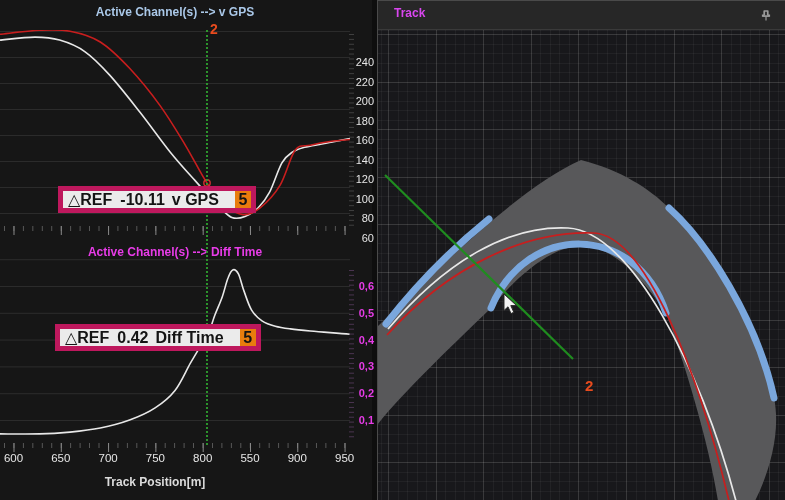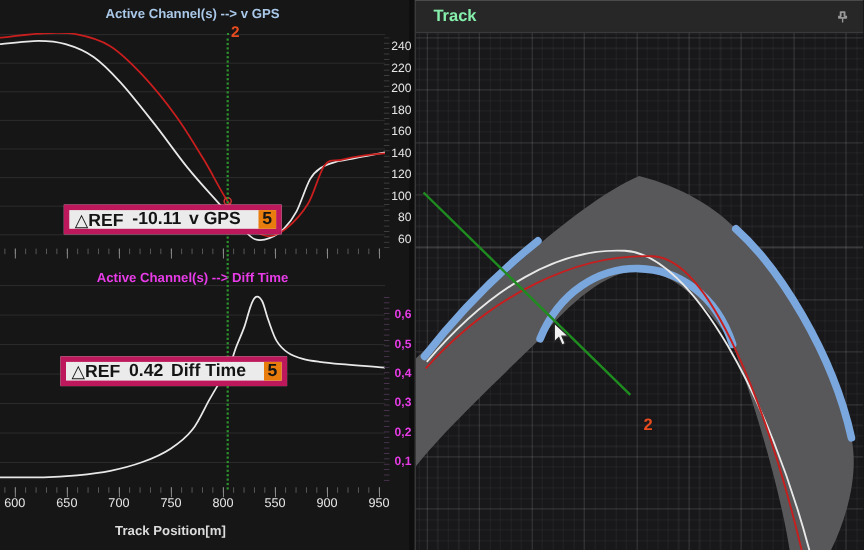--- a/index.html
+++ b/index.html
@@ -26,21 +26,21 @@
     background-size:47.3px 9px,9.46px 5px;
     background-position:13.5px 0,4px 0;}
   .ruler-mid{top:226px;}
   .ruler-bottom{top:443px;}
   .tickstrip{position:absolute;left:349px;width:5px;background-repeat:repeat-y;
     background-image:linear-gradient(#3f3f3f 0 1px,transparent 1px);background-size:5px 4.9px;}
   .tickstrip-top{top:34px;height:192px;}
   .tickstrip-bottom{top:270px;height:170px;background-image:linear-gradient(#4a3450 0 1px,transparent 1px);}
   .ytick-col{position:absolute;left:348px;width:29px;}
   .ytick-col span{position:absolute;right:3px;height:14px;line-height:14px;font-size:11px;}
-  .yticks-top span{color:#e6e6e6;}
+  .yticks-top span{color:#e6e6e6;margin-top:20px;}
   .yticks-bottom span{color:#e63ce6;font-weight:bold;}
   .xticks{position:absolute;left:0;top:452px;width:372px;height:15px;}
   .xticks span{position:absolute;top:0;width:40px;text-align:center;font-size:11.5px;color:#e6e6e6;}
   .xaxis-title{position:absolute;left:0;top:475px;width:310px;text-align:center;
                font-size:12px;font-weight:bold;color:#dcdcdc;}
   .cursor-line{position:absolute;left:206px;top:30px;height:415px;width:0;
                border-left:2px dotted #2e9b2e;opacity:.95;}
   .cursor-flag{position:absolute;left:210px;top:21px;font-size:14px;font-weight:bold;color:#e84b1e;}
   .refbox{position:absolute;height:17px;display:flex;align-items:center;background:#ebebeb;
           border:5px solid #be185d;color:#141414;font-size:16px;font-weight:bold;white-space:nowrap;}
@@ -50,21 +50,21 @@
   .refbox .v{padding:0 5px;}
   .refbox .c{padding:0 16px 0 2px;}
   .refbox .badge{background:#e87d0d;color:#141414;width:16px;height:17px;line-height:17px;
                  text-align:center;font-weight:bold;}
 
   
   .track-panel{position:absolute;left:377px;top:0;width:407px;height:499px;
                border:1px solid #4a4a4a;background:#1b1b1d;box-sizing:content-box;}
   .track-header{position:absolute;left:0;top:0;width:100%;height:28px;background:#272727;
                 border-bottom:1px solid #3a3a3a;}
-  .track-title{position:absolute;left:16px;top:5px;font-size:15px;font-weight:bold;color:#86efac;}
+  .track-title{position:absolute;left:16px;top:5px;font-size:12px;font-weight:bold;color:#d946ef;}
   .pin-btn{position:absolute;right:12px;top:8px;width:14px;height:14px;cursor:pointer;}
   .track-grid{position:absolute;left:0;top:29px;width:407px;height:470px;background-color:#18181b;
     background-image:
       repeating-linear-gradient(to right,rgba(255,255,255,.10) 0 1px,transparent 1px 47.6px),
       repeating-linear-gradient(to bottom,rgba(255,255,255,.10) 0 1px,transparent 1px 47.6px),
       repeating-linear-gradient(to right,rgba(255,255,255,.045) 0 1px,transparent 1px 9.52px),
       repeating-linear-gradient(to bottom,rgba(255,255,255,.045) 0 1px,transparent 1px 9.52px);
     background-position:10px 4px;}
   .track-svg{position:absolute;left:0;top:28px;}
   .track-cursor-flag{font-size:15px;font-weight:bold;fill:#e84b1e;}

